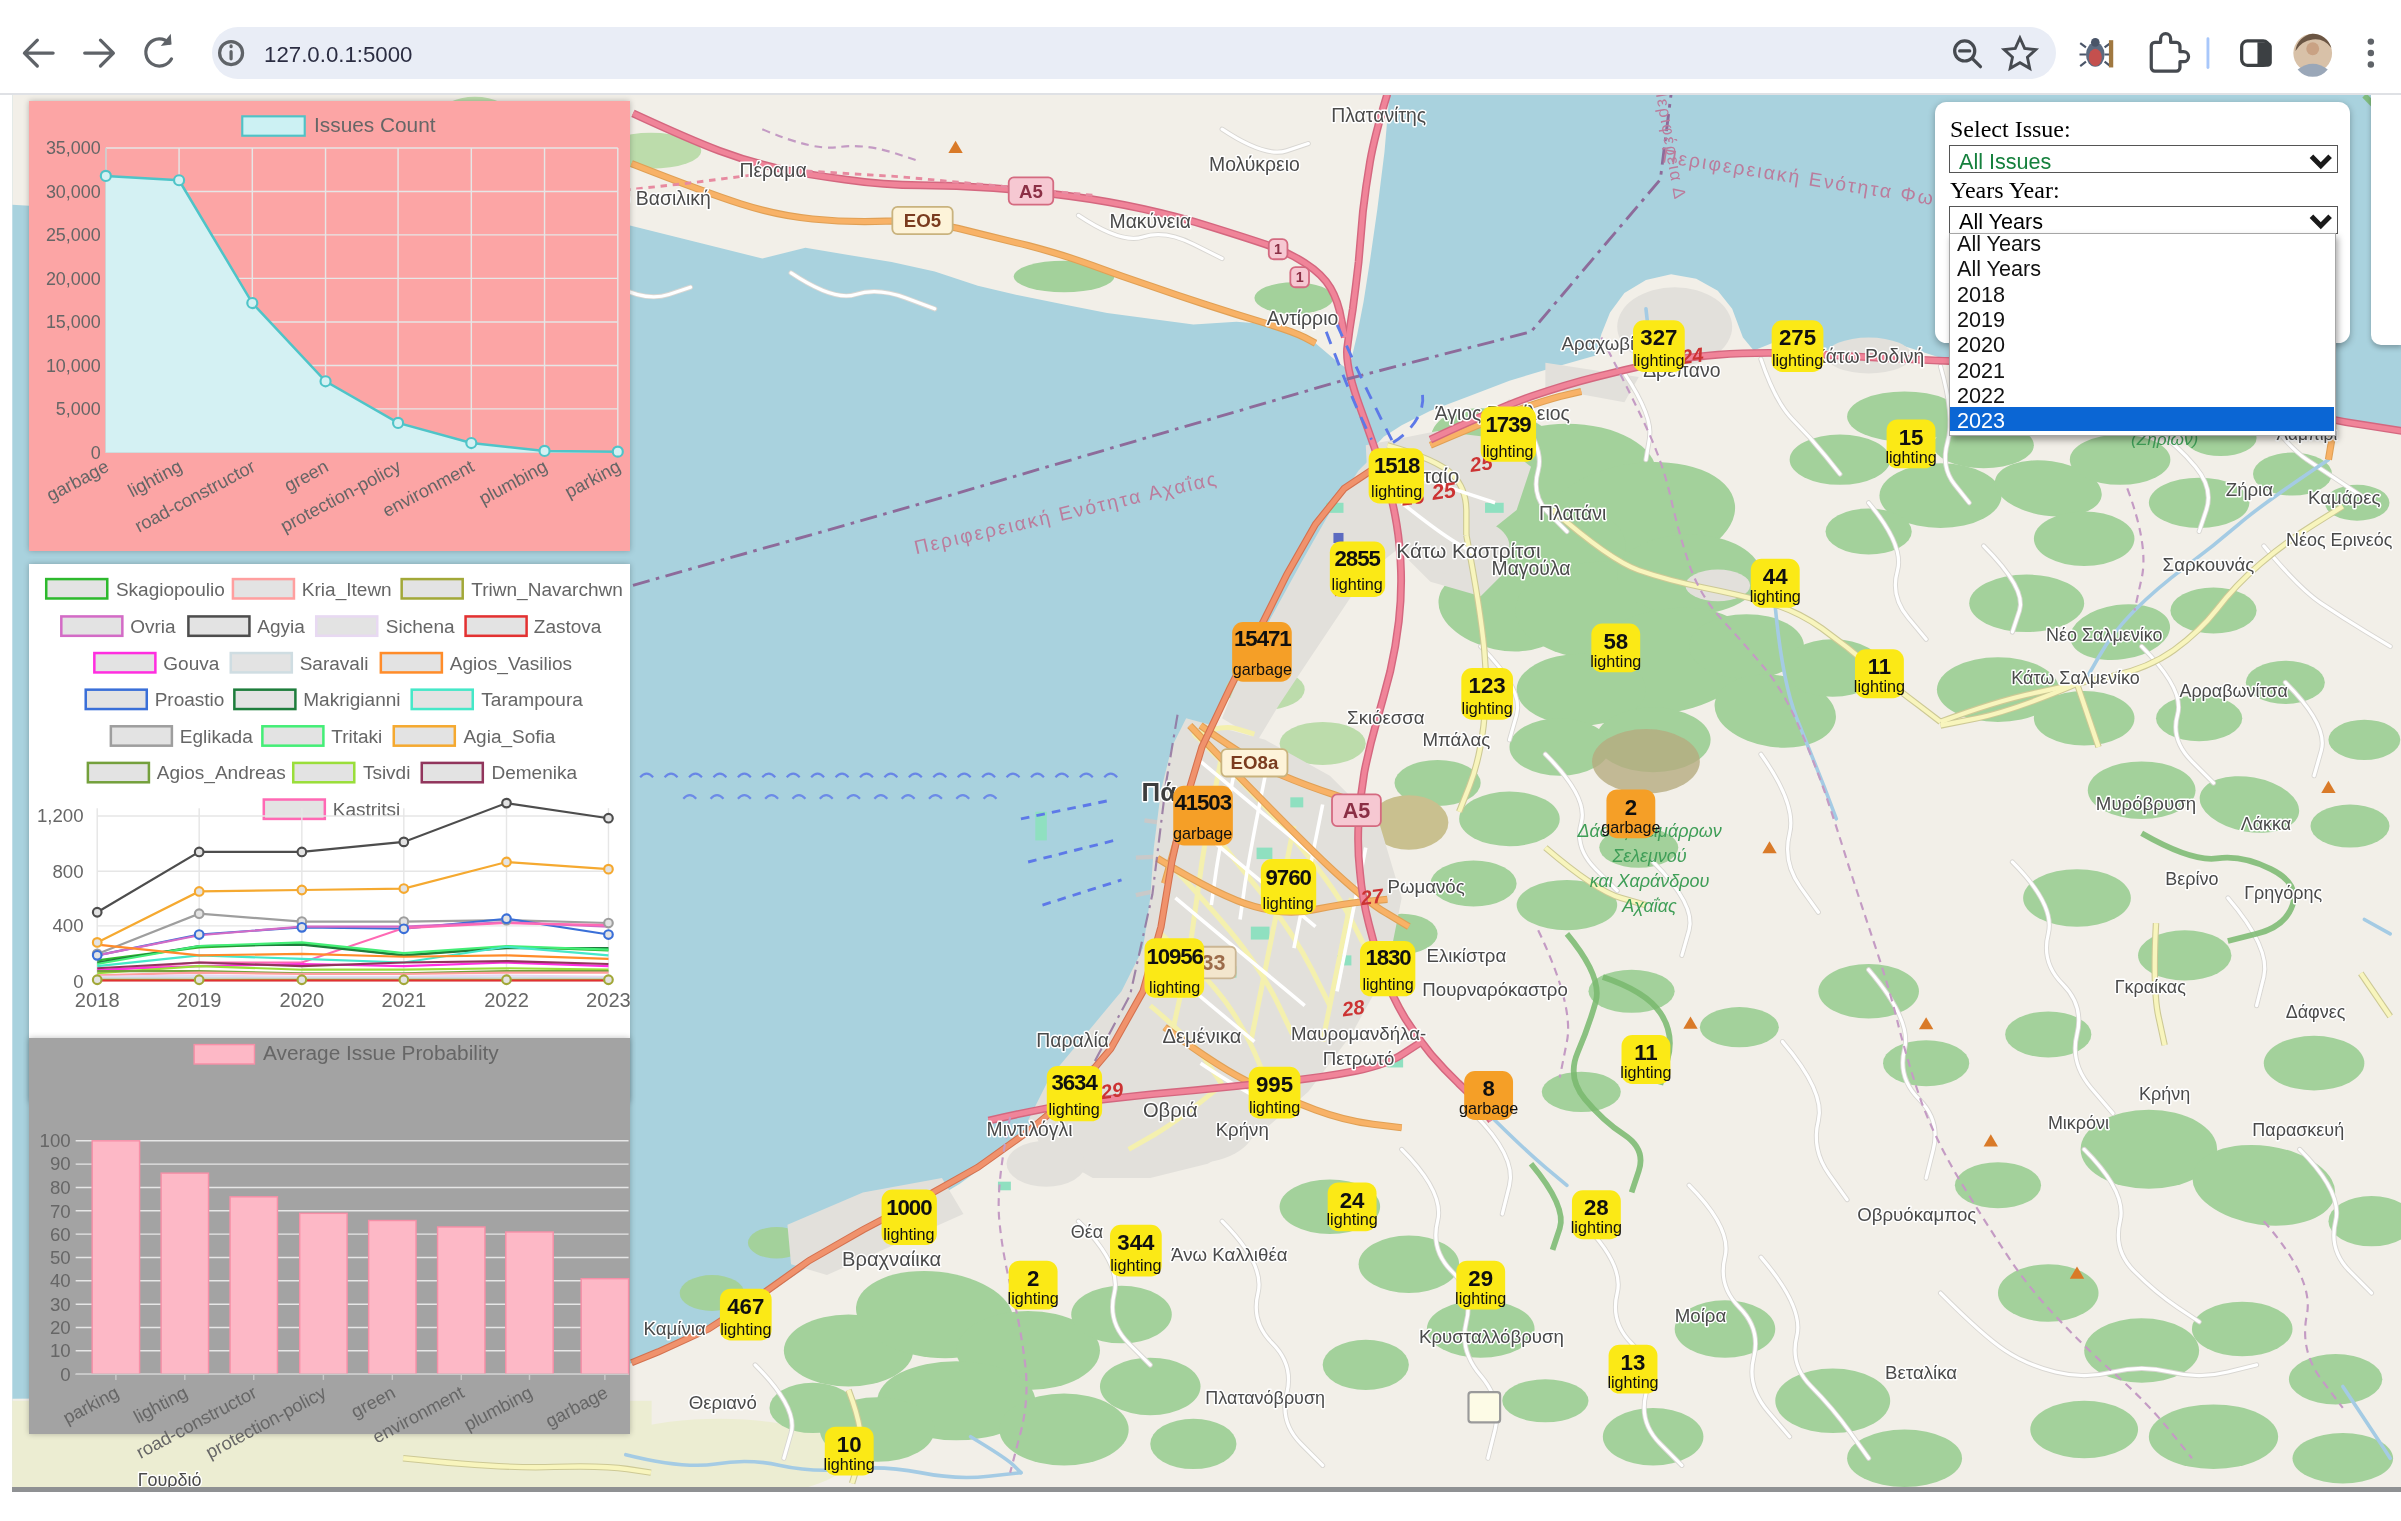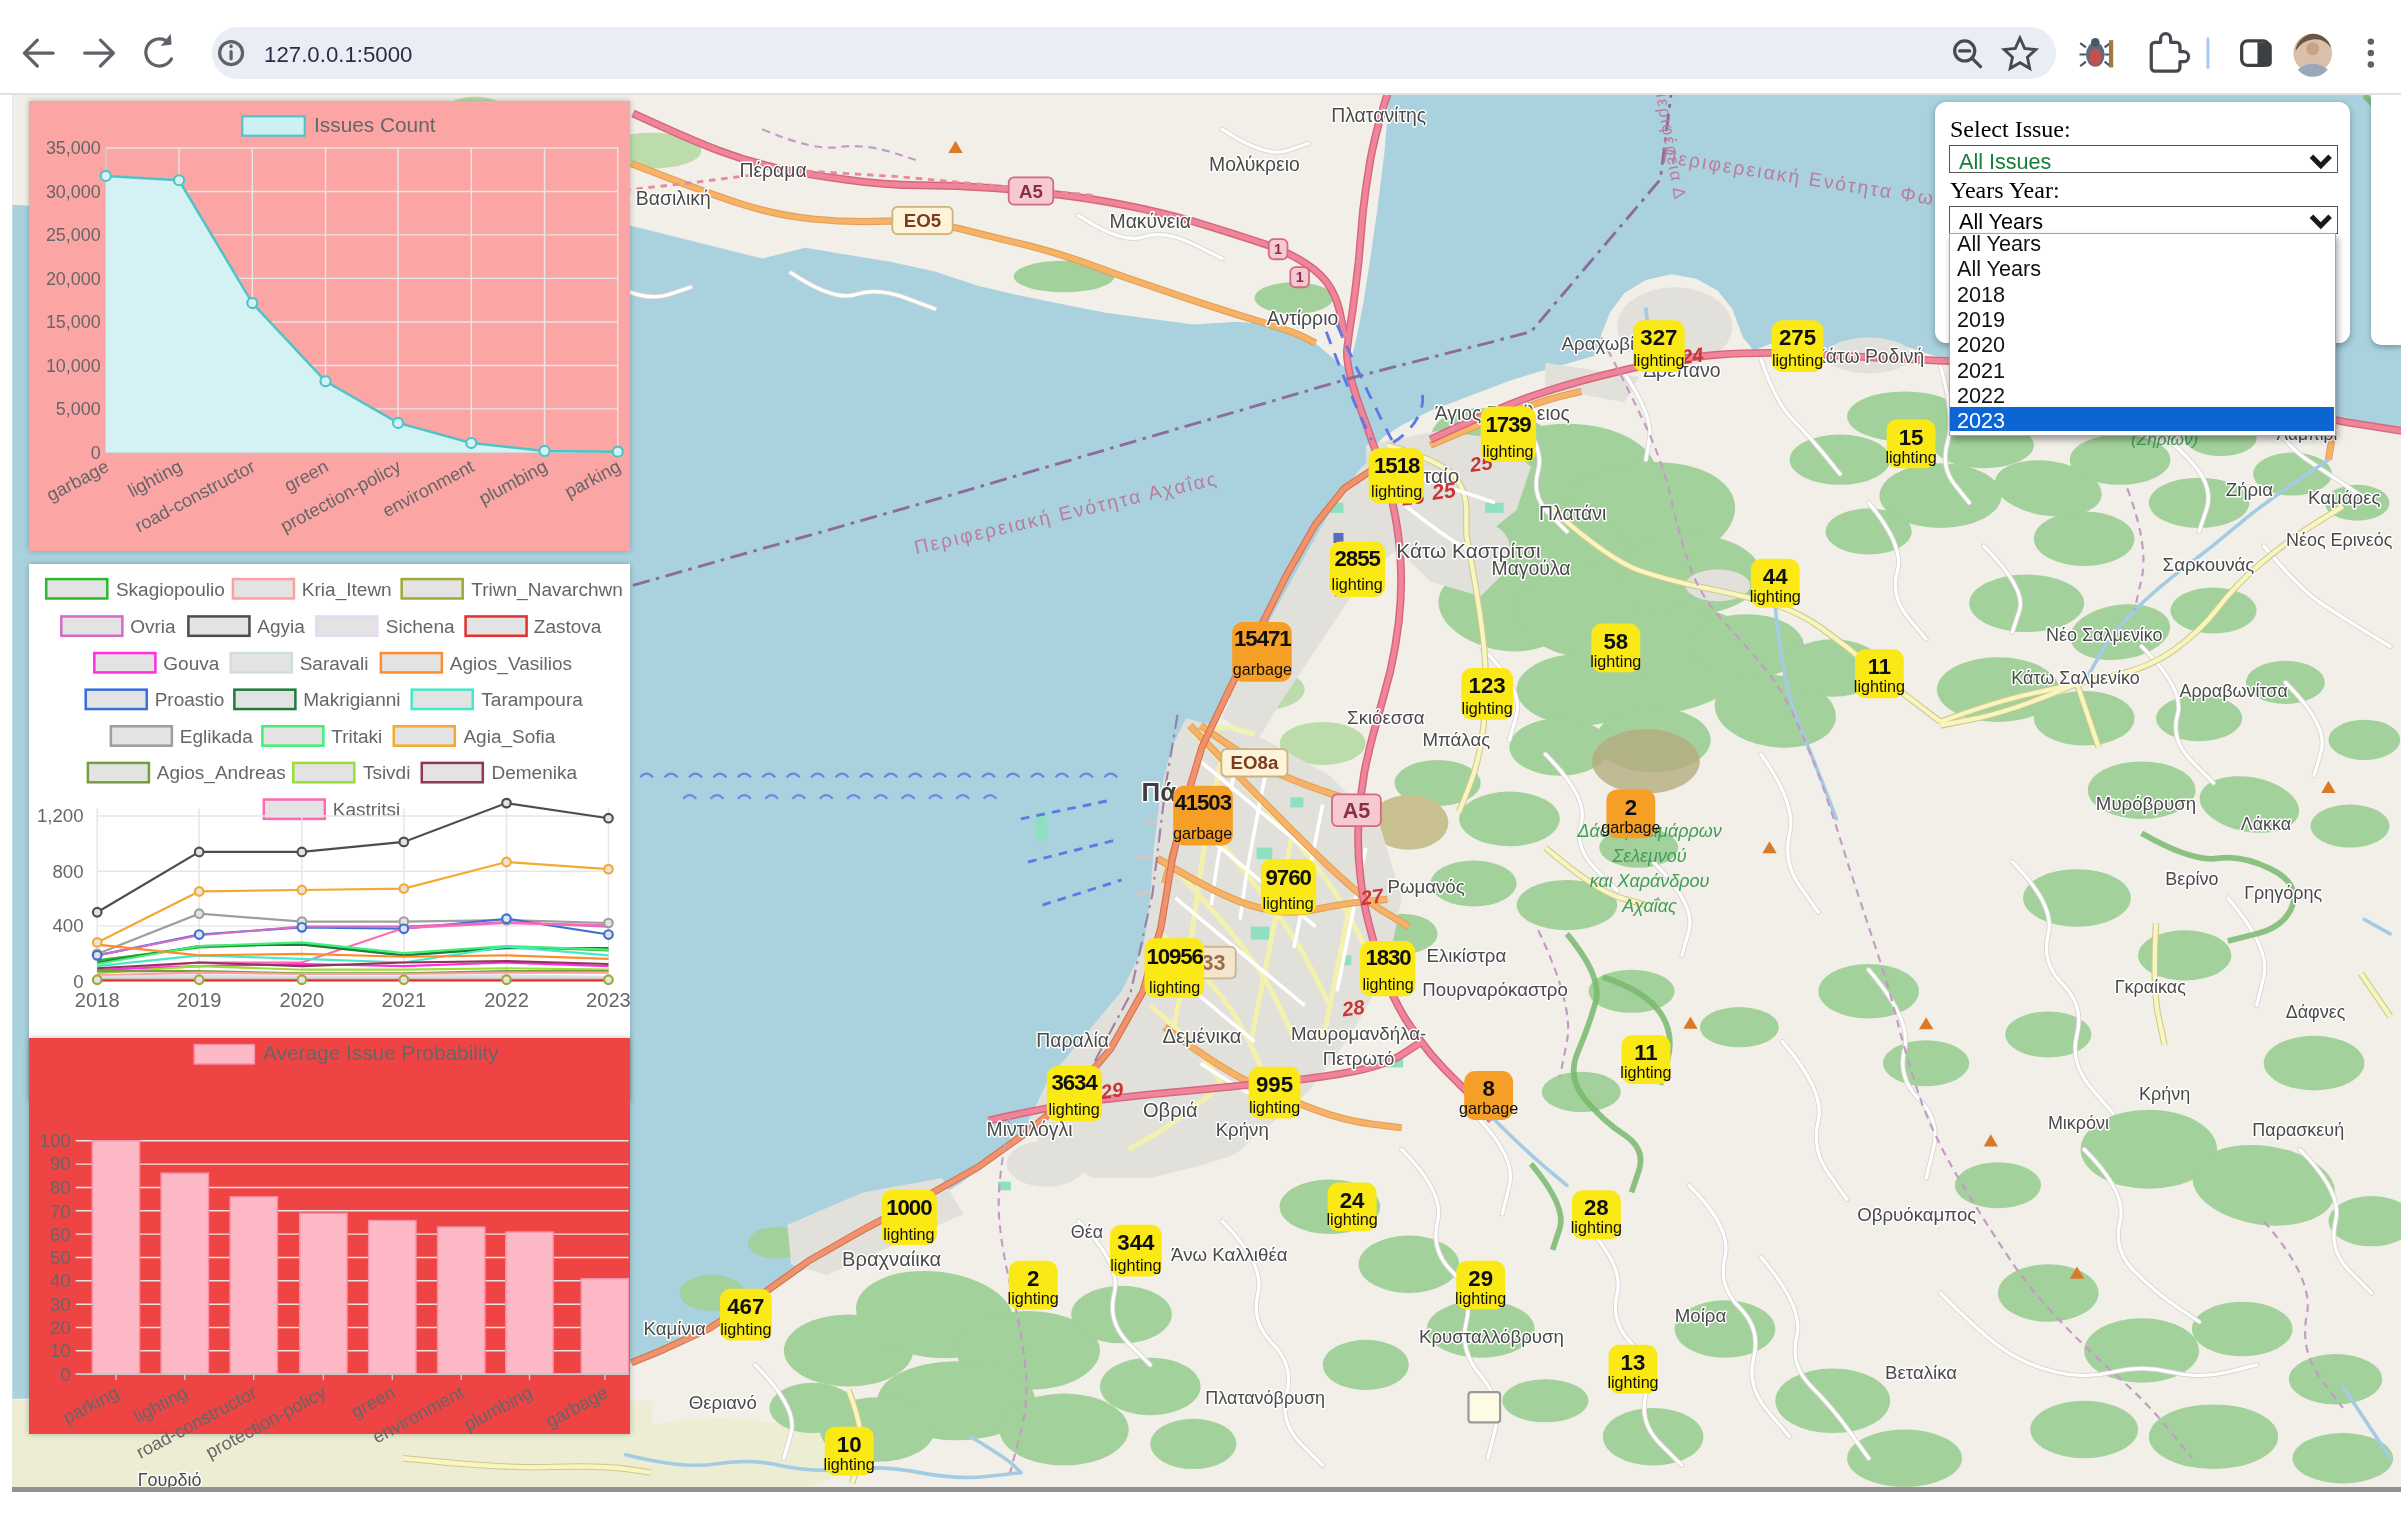--- a/index.html
+++ b/index.html
@@ -749,21 +749,21 @@
       <circle cx="522" cy="579" r="6" fill="#e3e3e3" stroke="#a2a838" stroke-width="3"></circle>
       <circle cx="665" cy="579" r="6" fill="#e3e3e3" stroke="#a2a838" stroke-width="3"></circle>
       <circle cx="807" cy="579" r="6" fill="#e3e3e3" stroke="#a2a838" stroke-width="3"></circle>
       <text x="95" y="617" font-size="28" fill="#666" text-anchor="middle" font-family="Liberation Sans, sans-serif">2018</text>
       <text x="237" y="617" font-size="28" fill="#666" text-anchor="middle" font-family="Liberation Sans, sans-serif">2019</text>
       <text x="380" y="617" font-size="28" fill="#666" text-anchor="middle" font-family="Liberation Sans, sans-serif">2020</text>
       <text x="522" y="617" font-size="28" fill="#666" text-anchor="middle" font-family="Liberation Sans, sans-serif">2021</text>
       <text x="665" y="617" font-size="28" fill="#666" text-anchor="middle" font-family="Liberation Sans, sans-serif">2022</text>
       <text x="807" y="617" font-size="28" fill="#666" text-anchor="middle" font-family="Liberation Sans, sans-serif">2023</text>
     </svg></div>
-<div style="position:absolute;left:29px;top:1038px;width:601px;height:396px;background:#ef4444;box-shadow:0 0 5.7px rgba(0,0,0,0.25)"><svg width="601" height="444" viewBox="0 0 837 618">
+<div style="position:absolute;left:29px;top:1038px;width:601px;height:396px;background:#a3a3a3;box-shadow:0 0 5.7px rgba(0,0,0,0.25)"><svg width="601" height="444" viewBox="0 0 837 618">
       <rect x="230" y="9" width="84" height="27" fill="#fdb8c6" stroke="#f78fa7" stroke-width="2"></rect>
       <text x="326" y="31" font-size="29" fill="#666" font-family="Liberation Sans, sans-serif">Average Issue Probability</text>
       <text x="58" y="152" font-size="26" fill="#666" text-anchor="end" font-family="Liberation Sans, sans-serif">100</text>
       <line x1="65" y1="143.0" x2="835" y2="143.0" stroke="#e6e6e6" stroke-width="2"></line>
       <text x="58" y="184" font-size="26" fill="#666" text-anchor="end" font-family="Liberation Sans, sans-serif">90</text>
       <line x1="65" y1="175.5" x2="835" y2="175.5" stroke="#e6e6e6" stroke-width="2"></line>
       <text x="58" y="217" font-size="26" fill="#666" text-anchor="end" font-family="Liberation Sans, sans-serif">80</text>
       <line x1="65" y1="208.0" x2="835" y2="208.0" stroke="#e6e6e6" stroke-width="2"></line>
       <text x="58" y="250" font-size="26" fill="#666" text-anchor="end" font-family="Liberation Sans, sans-serif">70</text>
       <line x1="65" y1="240.5" x2="835" y2="240.5" stroke="#e6e6e6" stroke-width="2"></line>

